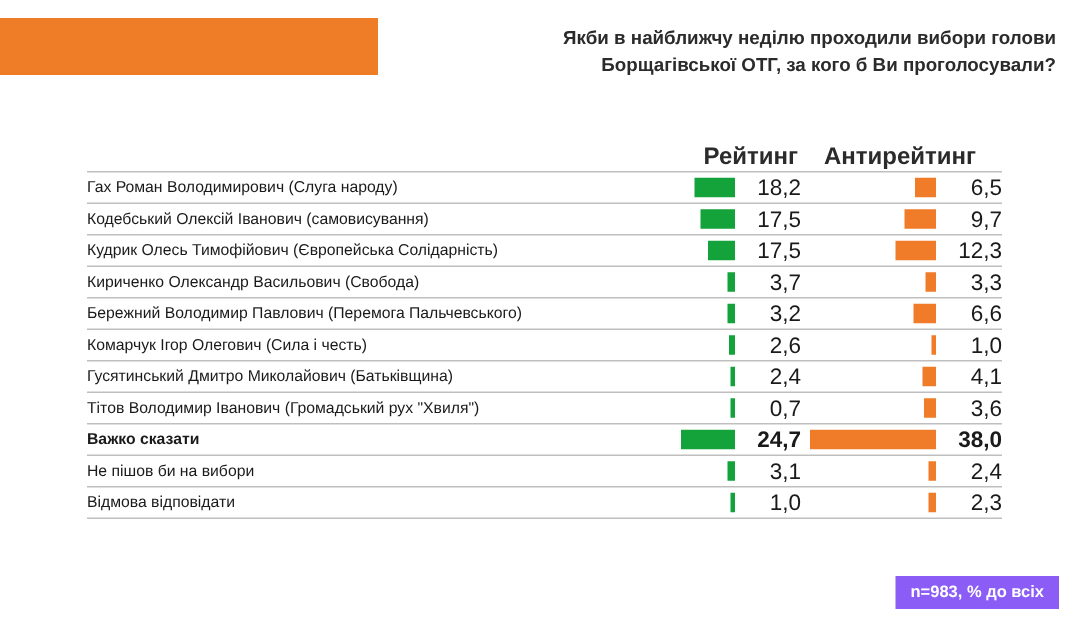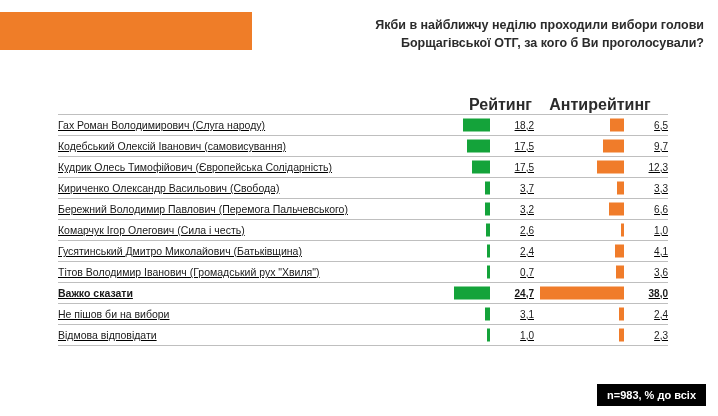--- a/index.html
+++ b/index.html
@@ -73,39 +73,38 @@
   }
   .th-rating {
     text-align: right;
     padding-right: 2px !important;
   }
   .th-anti {
     padding-right: 2px !important;
   }
   tbody tr {
     border-top: 1px solid #bfbfbf;
-    text-decoration: underline;
   }
   tbody tr:last-child {
     border-bottom: 1px solid #bfbfbf;
   }
   tbody td {
     height: 20px;
   }
   .name {
     font-size: 10.5px;
     color: #1a1a1a;
     padding-left: 4px;
     white-space: nowrap;
     overflow: hidden;
     text-overflow: ellipsis;
   }
   .name.bold { font-weight: bold; }
   .val {
-    font-size: 10px;
+    font-size: 15px;
     color: #1a1a1a;
     text-align: right;
     padding-right: 3px;
   }
   .barcell {
     position: relative;
     height: 20px;
   }
   .bar {
     position: absolute;
@@ -113,21 +112,21 @@
     top: 50%;
     transform: translateY(-50%);
     height: 13px;
   }
   .bar.green { background: #14a33a; }
   .bar.orange { background: #f07c2a; }
   .footer-badge {
     position: absolute;
     right: 12px;
     bottom: 10px;
-    background: #000000;
+    background: #8b5cf6;
     color: #ffffff;
     font-size: 11px;
     font-weight: bold;
     padding: 5px 10px;
     white-space: nowrap;
   }
 </style>
 </head>
 <body>
 

